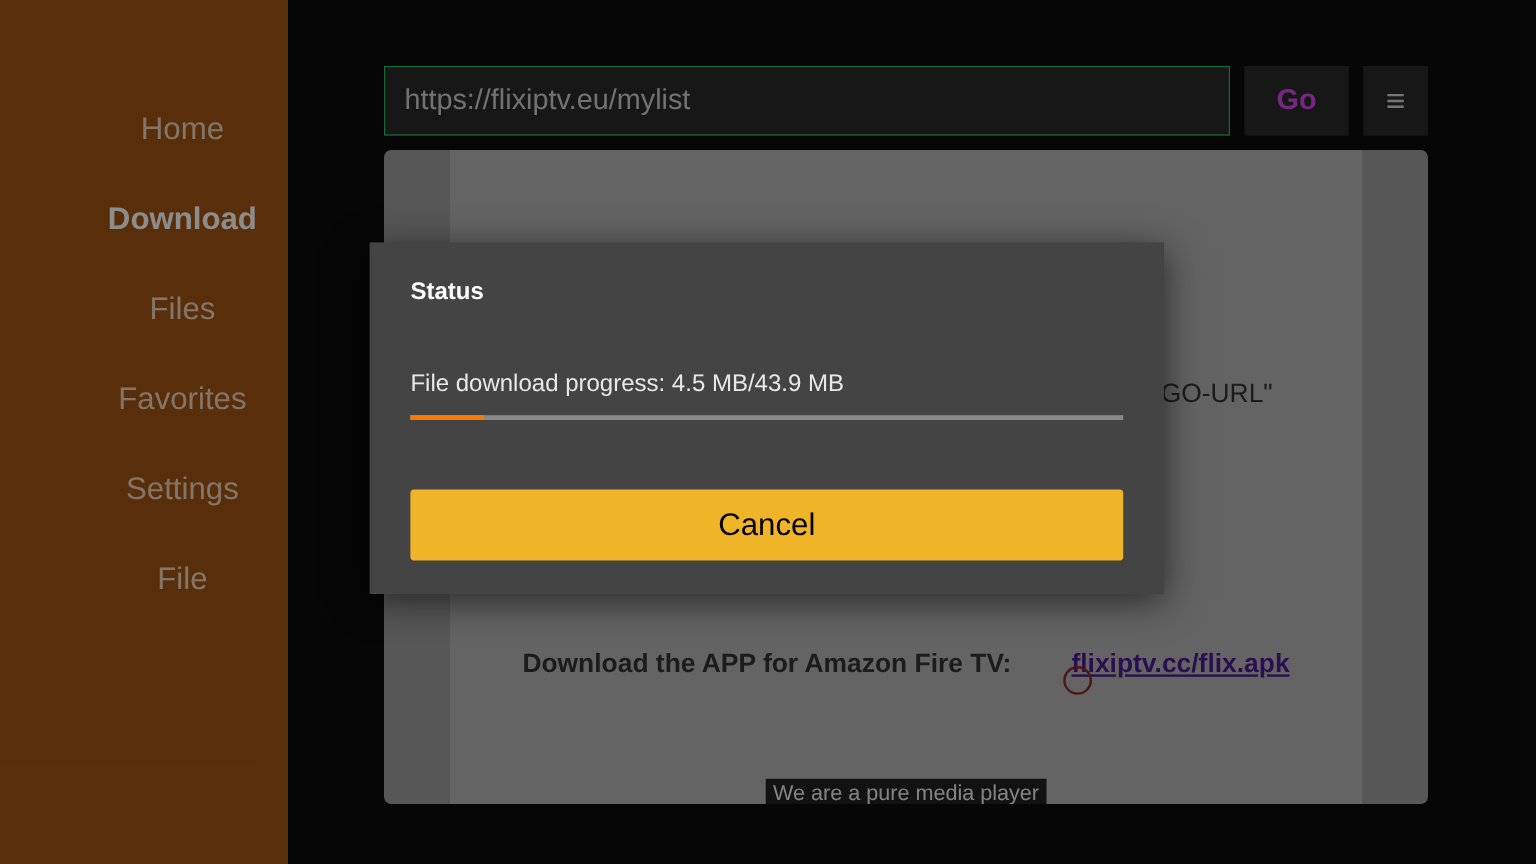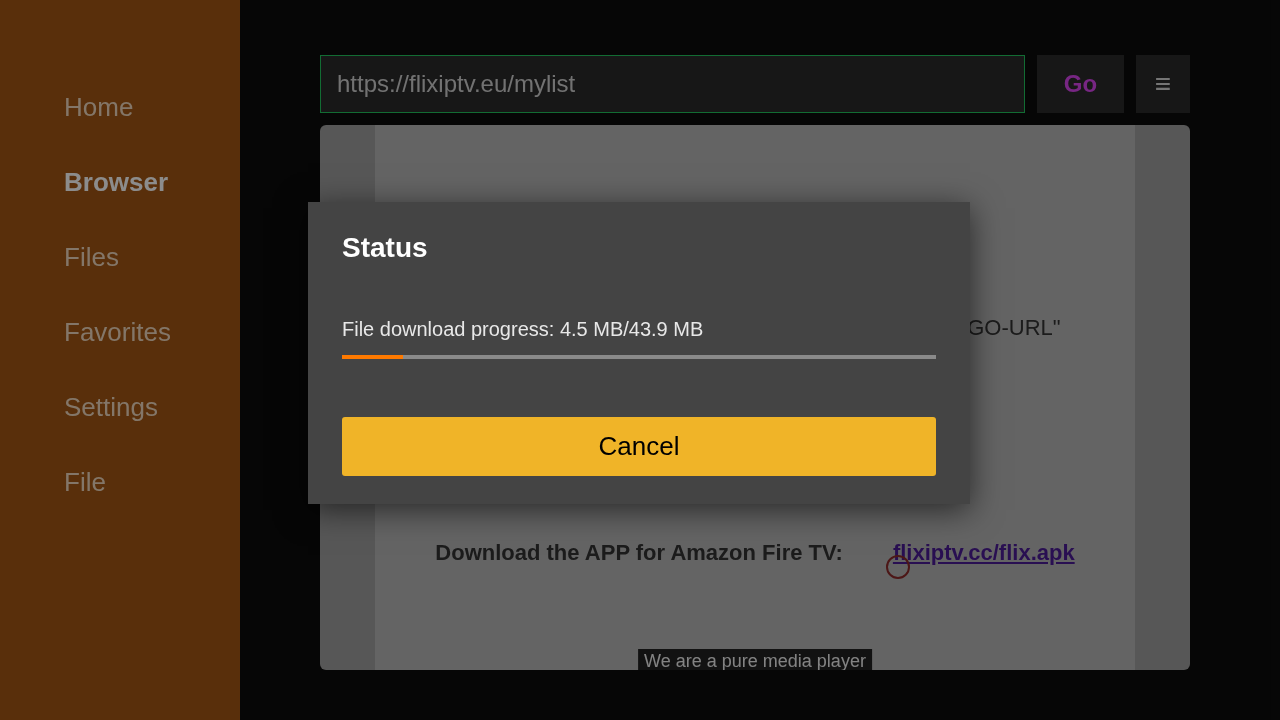--- a/index.html
+++ b/index.html
@@ -14,20 +14,21 @@
       display: flex;
       flex-direction: column;
       padding: 70px 0 0 0;
     }
     .side-item {
       color: #efd8bf;
       font-size: 26px;
       padding: 22px 0 22px 64px;
       cursor: pointer;
       font-weight: 400;
+      text-align: center;
     }
     .side-item.active {
       color: #ffffff;
       font-weight: 700;
     }
 
     
     .main {
       flex: 1;
       height: 100%;
@@ -144,21 +145,21 @@
       left: 308px;
       top: 202px;
       width: 662px;
       background: #444444;
       z-index: 10;
       box-shadow: 0 6px 30px rgba(0,0,0,0.6);
       padding: 30px 34px 28px 34px;
     }
     .dlg-title {
       color: #ffffff;
-      font-size: 28px;
+      font-size: 20px;
       font-weight: 700;
       margin-bottom: 54px;
     }
     .dlg-body {
       color: #e8e8e8;
       font-size: 20px;
       margin-bottom: 14px;
     }
     .progress {
       height: 4px;
@@ -182,21 +183,21 @@
       font-weight: 500;
       padding: 14px 0;
       cursor: pointer;
     }
   </style>
 </head>
 <body>
 
 <nav class="sidebar">
   <div class="side-item">Home</div>
-  <div class="side-item active">Browser</div>
+  <div class="side-item active">Download</div>
   <div class="side-item">Files</div>
   <div class="side-item">Favorites</div>
   <div class="side-item">Settings</div>
   <div class="side-item">File</div>
 </nav>
 
 <main class="main">
   <div class="toolbar">
     <input class="url-input" value="https://flixiptv.eu/mylist" style="">
     <button class="go-btn">Go</button>

